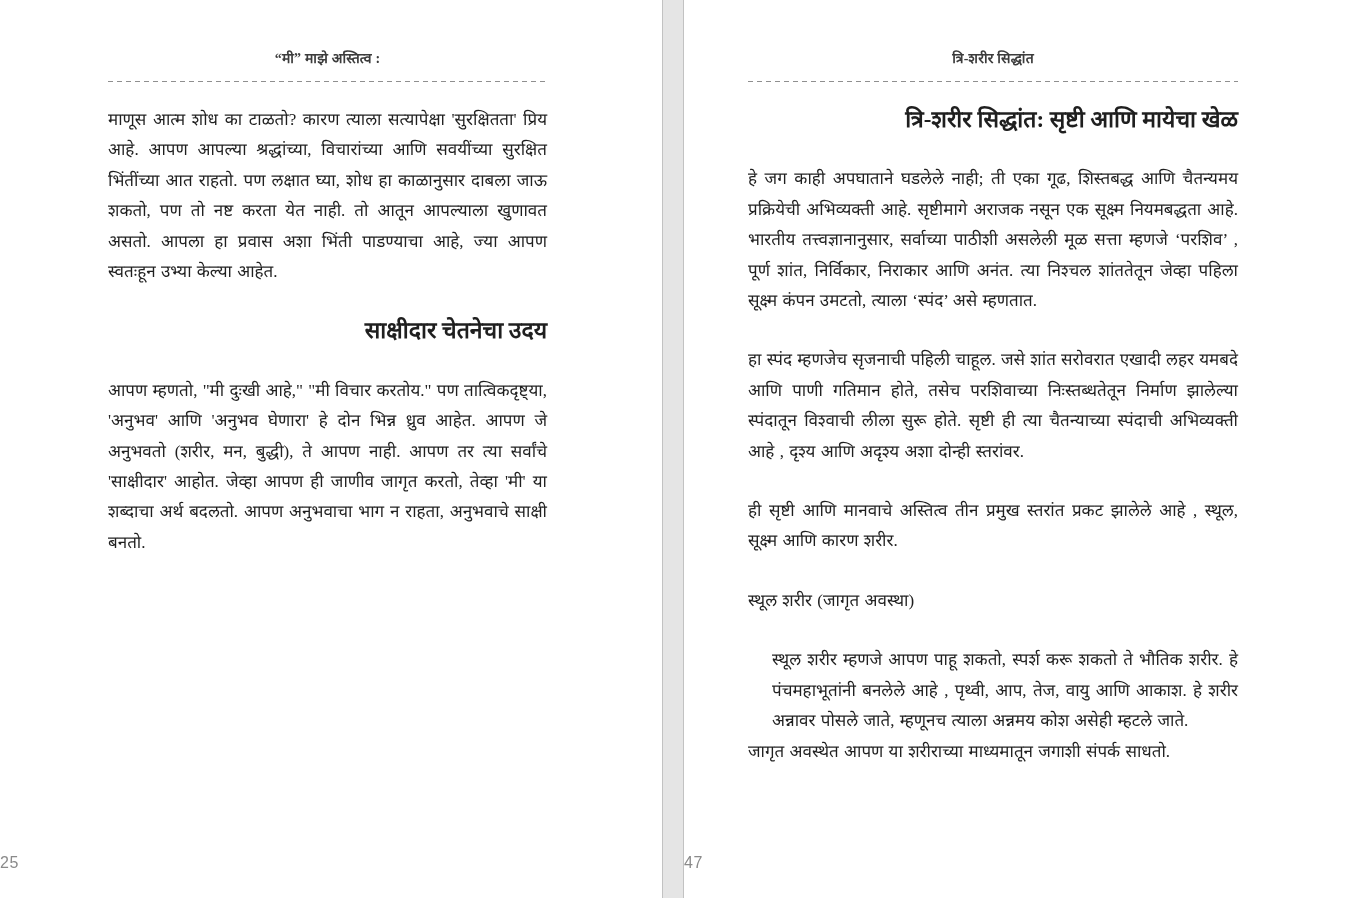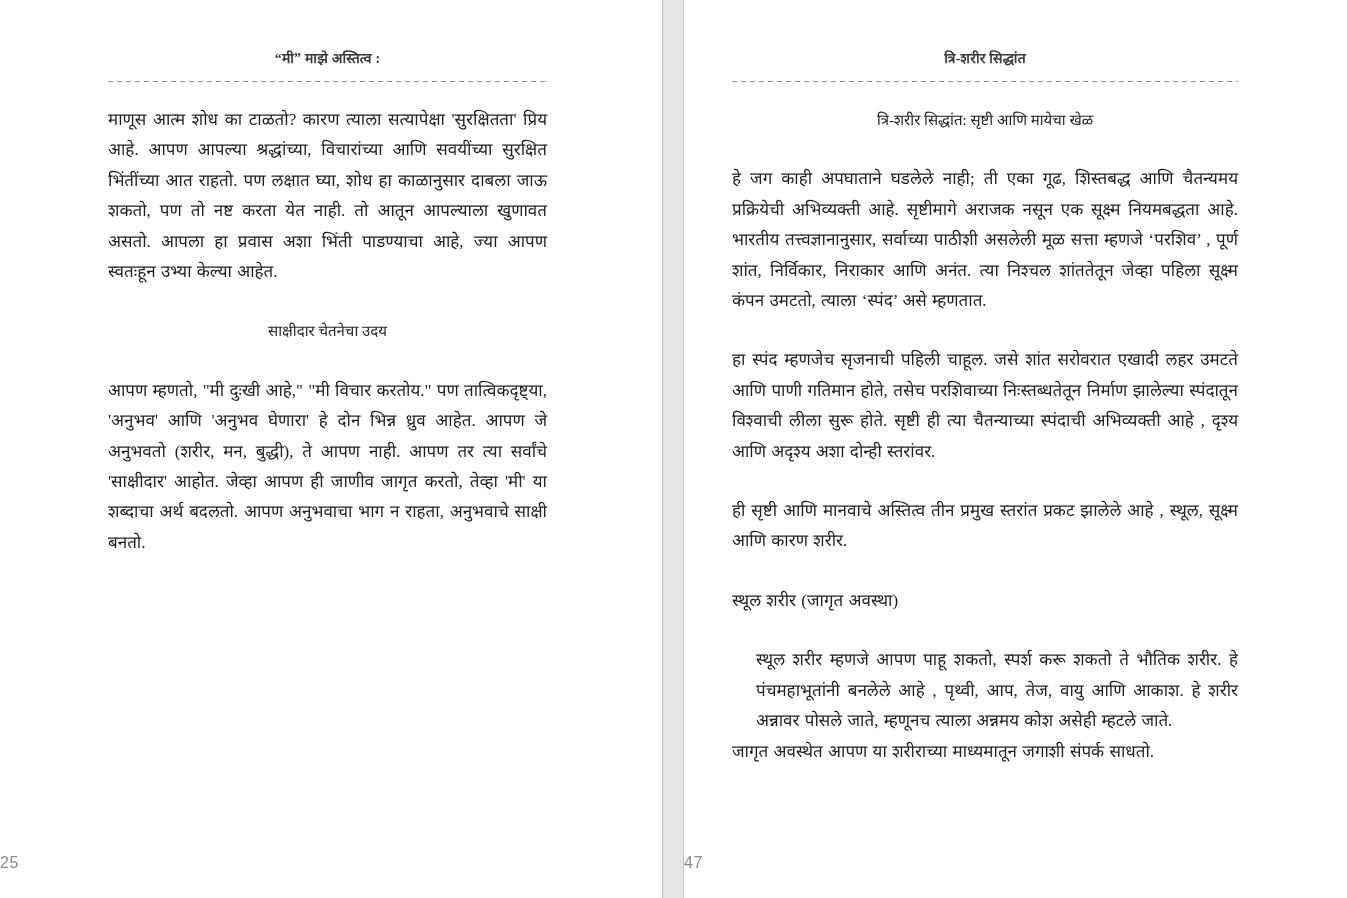--- a/index.html
+++ b/index.html
@@ -22,21 +22,21 @@
     background: #ffffff;
     box-sizing: border-box;
     height: 898px;
   }
   .page.left {
     width: 662px;
     padding: 50px 115px 0 108px;
   }
   .page.right {
     width: 663px;
-    padding: 50px 109px 0 48px;
+    padding: 50px 109px 0 64px;
   }
   .gutter {
     width: 20px;
     height: 898px;
     background: #e5e5e5;
     border-left: 1px solid #c2c2c2;
     border-right: 1px solid #c2c2c2;
     flex: 0 0 auto;
   }
   .running-head {
@@ -72,24 +72,24 @@
   }
   .body-text.no-gap {
     margin-bottom: 11px;
   }
   .body-text.followed-tight {
     margin-bottom: 0;
     margin-left: 24px;
   }
   .section-heading {
     margin: 0 0 29px 0;
-    font-size: 15px;
+    font-size: 23px;
     line-height: 30.4px;
-    font-weight: normal;
-    text-align: center;
+    font-weight: bold;
+    text-align: right;
   }
   .page-number {
     position: absolute;
     left: 0;
     right: 0;
     bottom: 26px;
     font-family: "Liberation Sans", "DejaVu Sans", sans-serif;
     font-size: 16px;
     color: #8a8a8a;
     letter-spacing: 0.5px;
@@ -112,21 +112,21 @@
   </div>
 
   <div class="gutter"></div>
 
   <div class="page right">
     <div class="running-head">त्रि-शरीर सिद्धांत</div>
     <div class="head-rule"></div>
     <div class="content">
       <h2 class="section-heading">त्रि-शरीर सिद्धांत: सृष्टी आणि मायेचा खेळ</h2>
       <p class="body-text">हे जग काही अपघाताने घडलेले नाही; ती एका गूढ, शिस्तबद्ध आणि चैतन्यमय प्रक्रियेची अभिव्यक्ती आहे. सृष्टीमागे अराजक नसून एक सूक्ष्म नियमबद्धता आहे. भारतीय तत्त्वज्ञानानुसार, सर्वाच्या पाठीशी असलेली मूळ सत्ता म्हणजे ‘परशिव’ , पूर्ण शांत, निर्विकार, निराकार आणि अनंत. त्या निश्चल शांततेतून जेव्हा पहिला सूक्ष्म कंपन उमटतो, त्याला ‘स्पंद’ असे म्हणतात.</p>
-      <p class="body-text">हा स्पंद म्हणजेच सृजनाची पहिली चाहूल. जसे शांत सरोवरात एखादी लहर उमटते आणि पाणी गतिमान होते, तसेच परशिवाच्या निःस्तब्धतेतून निर्माण झालेल्या स्पंदातून विश्वाची लीला सुरू होते. सृष्टी ही त्या चैतन्याच्या स्पंदाची अभिव्यक्ती आहे , दृश्य आणि अदृश्य अशा दोन्ही स्तरांवर.</p>
+      <p class="body-text">हा स्पंद म्हणजेच सृजनाची पहिली चाहूल. जसे शांत सरोवरात एखादी लहर यमबदे आणि पाणी गतिमान होते, तसेच परशिवाच्या निःस्तब्धतेतून निर्माण झालेल्या स्पंदातून विश्वाची लीला सुरू होते. सृष्टी ही त्या चैतन्याच्या स्पंदाची अभिव्यक्ती आहे , दृश्य आणि अदृश्य अशा दोन्ही स्तरांवर.</p>
       <p class="body-text">ही सृष्टी आणि मानवाचे अस्तित्व तीन प्रमुख स्तरांत प्रकट झालेले आहे , स्थूल, सूक्ष्म आणि कारण शरीर.</p>
       <p class="body-text">स्थूल शरीर (जागृत अवस्था)</p>
       <p class="body-text followed-tight">स्थूल शरीर म्हणजे आपण पाहू शकतो, स्पर्श करू शकतो ते भौतिक शरीर. हे पंचमहाभूतांनी बनलेले आहे , पृथ्वी, आप, तेज, वायु आणि आकाश. हे शरीर अन्नावर पोसले जाते, म्हणूनच त्याला अन्नमय कोश असेही म्हटले जाते.</p>
       <p class="body-text no-gap">जागृत अवस्थेत आपण या शरीराच्या माध्यमातून जगाशी संपर्क साधतो.</p>
     </div>
     <div class="page-number">47</div>
   </div>
 
 </div>
 

